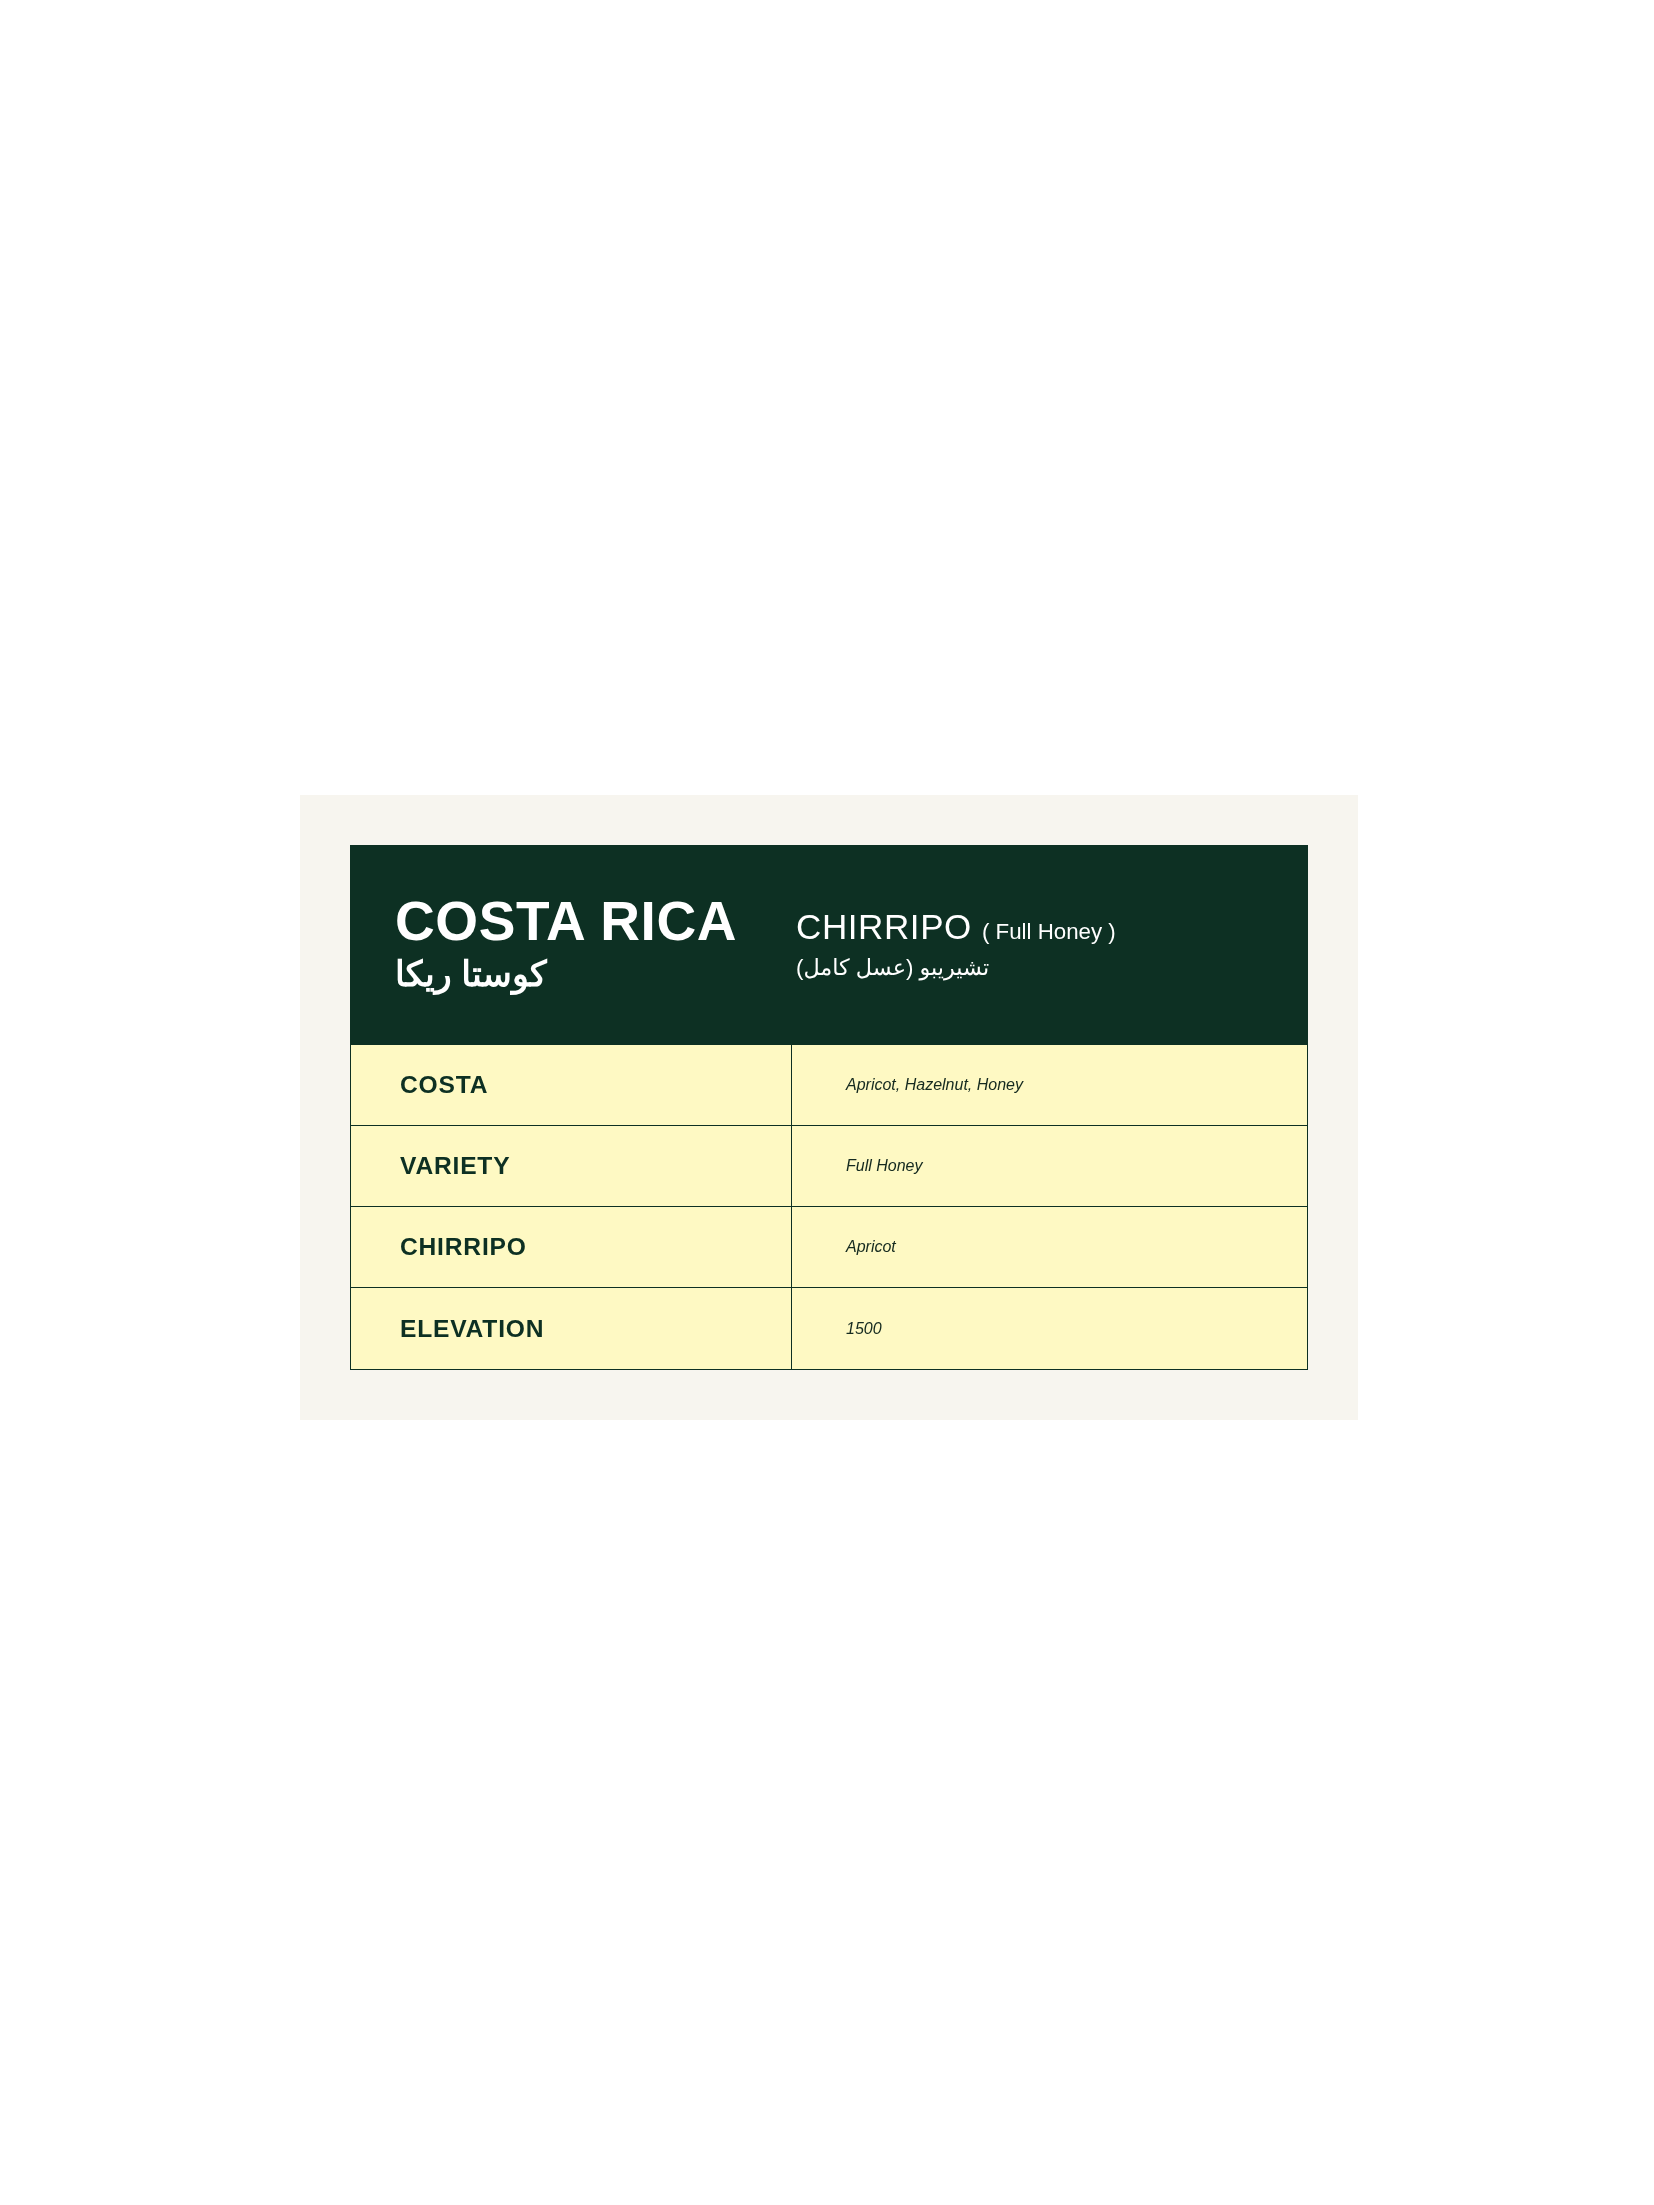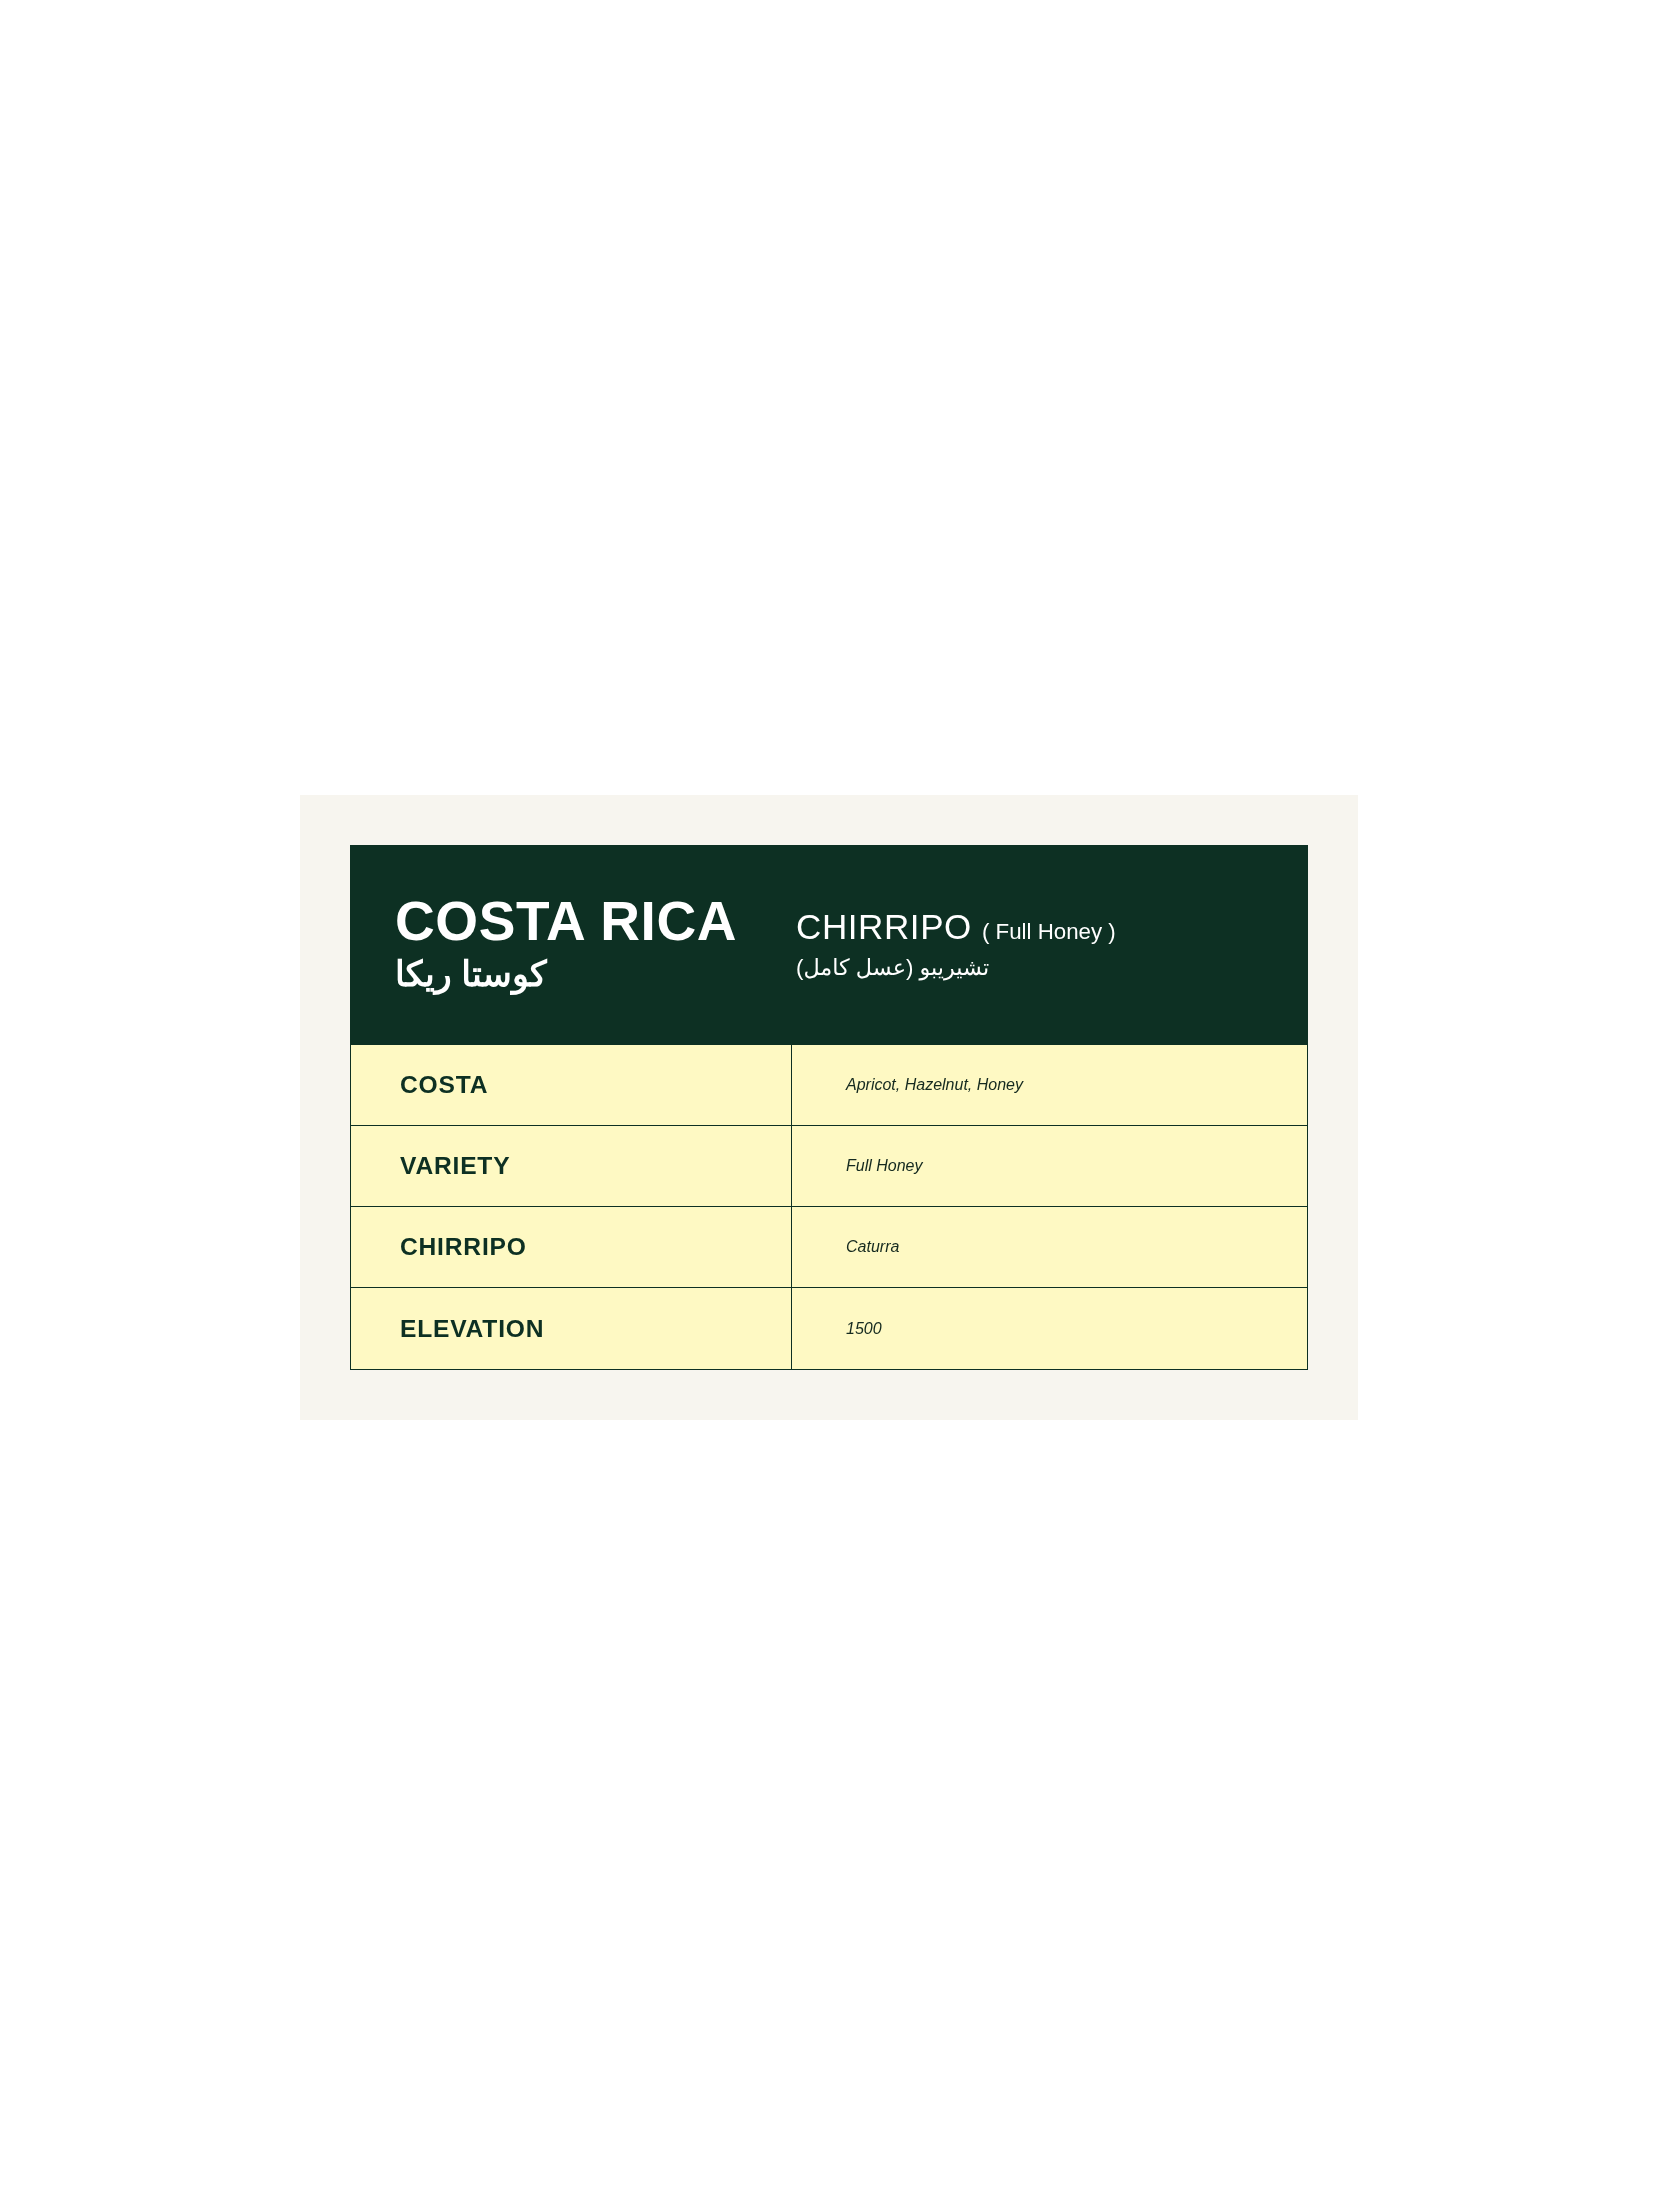--- a/index.html
+++ b/index.html
@@ -171,21 +171,21 @@
       <div class="row row-0">
         <div class="cell-label">COSTA</div>
         <div class="cell-value">Apricot, Hazelnut, Honey</div>
       </div>
       <div class="row row-1">
         <div class="cell-label">VARIETY</div>
         <div class="cell-value">Full Honey</div>
       </div>
       <div class="row row-2">
         <div class="cell-label">CHIRRIPO</div>
-        <div class="cell-value">Caturra</div>
+        <div class="cell-value">Apricot</div>
       </div>
       <div class="row row-3">
         <div class="cell-label">ELEVATION</div>
         <div class="cell-value">1500</div>
       </div>
     </div>
 
   </div>
 </div>
 

